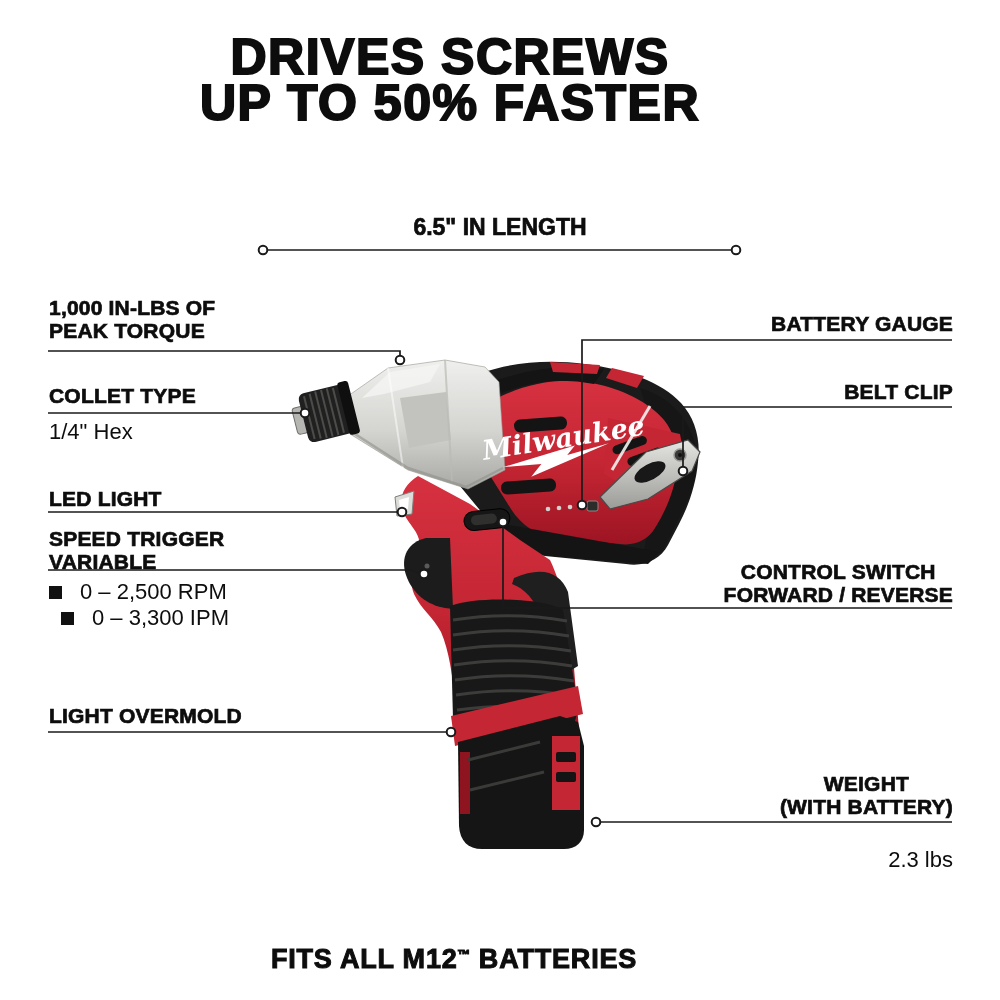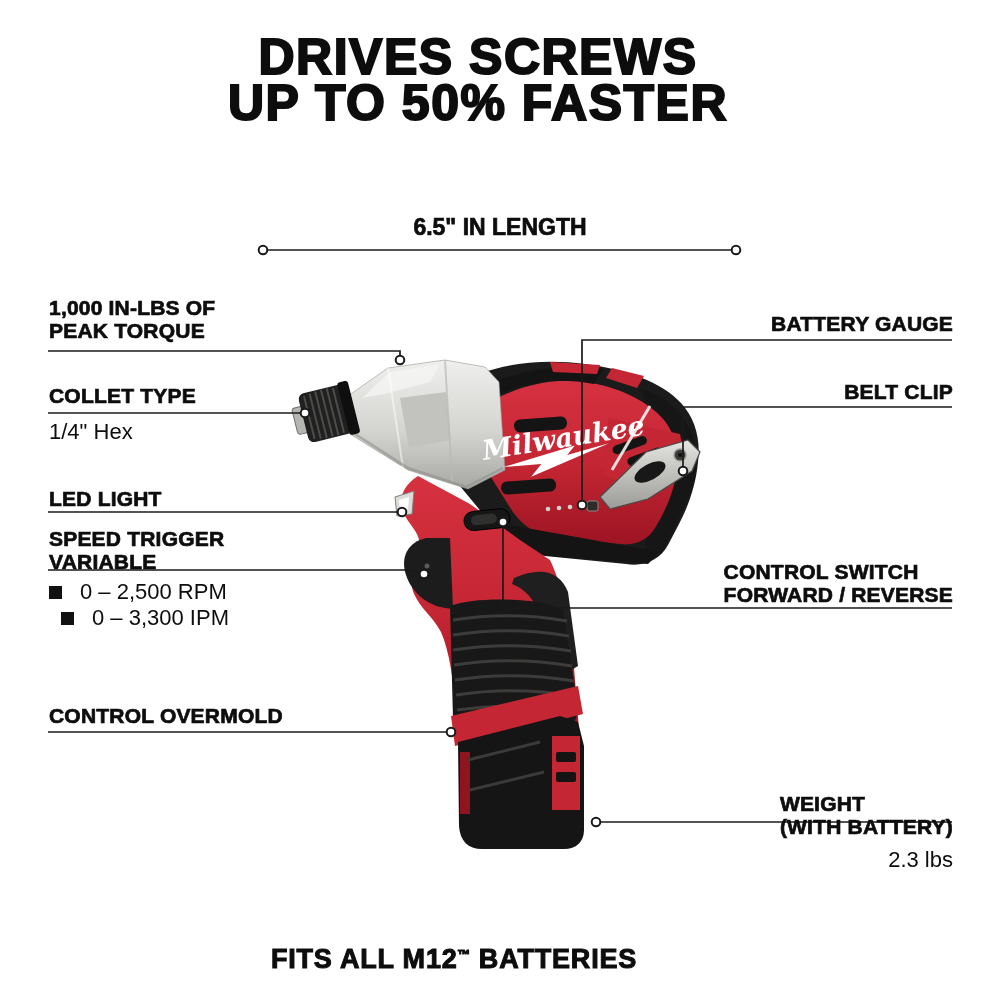--- a/index.html
+++ b/index.html
@@ -4,31 +4,31 @@
 <style>
   html,body{margin:0;padding:0;}
   body{
     width:1000px;height:1000px;position:relative;background:#ffffff;
     font-family:"Liberation Sans",sans-serif;color:#0d0d0d;overflow:hidden;
   }
   .abs{position:absolute;}
   #page-title{
     top:34px;left:0;width:900px;text-align:center;
     font-size:50px;line-height:46px;font-weight:bold;letter-spacing:1.5px;
-    -webkit-text-stroke:2px #0d0d0d;color:#0d0d0d;padding-left:28px;
+    -webkit-text-stroke:2px #0d0d0d;color:#0d0d0d;
   }
   .callout-label{
     font-size:21px;line-height:23px;font-weight:bold;letter-spacing:.2px;
     -webkit-text-stroke:.7px #0d0d0d;white-space:nowrap;
   }
   .callout-sub{
     font-size:22px;line-height:24px;font-weight:normal;
     -webkit-text-stroke:0;white-space:nowrap;
   }
-  .lbl-right{text-align:left;}
+  .lbl-right{text-align:center;}
   #length-label{
     top:214px;left:0;width:1000px;text-align:center;
     font-size:23px;font-weight:bold;-webkit-text-stroke:.7px #0d0d0d;
   }
   .bullet-row{display:flex;align-items:center;gap:18px;}
   .bullet-square{
     width:13px;height:13px;background:#111;display:inline-block;flex:0 0 auto;
   }
   #footer-text{
     top:944px;left:0;width:908px;text-align:center;
@@ -253,32 +253,32 @@
 </div>
 <div class="abs callout-sub bullet-row" style="top:580px;left:49px;">
   <span class="bullet-square"></span>
   <span>0 – 2,500 RPM</span>
 </div>
 <div class="abs callout-sub bullet-row" style="top:606px;left:49px;padding-left:12px;">
   <span class="bullet-square"></span>
   <span>0 – 3,300 IPM</span>
 </div>
 
-<div class="abs callout-label" style="top:704px;left:49px;">CONTROL OVERMOLD</div>
+<div class="abs callout-label" style="top:704px;left:49px;">LIGHT OVERMOLD</div>
 
 <div class="abs callout-label lbl-right" style="top:312px;right:47px;">BATTERY GAUGE</div>
 
 <div class="abs callout-label lbl-right" style="top:380px;right:47px;">BELT CLIP</div>
 
 <div class="abs callout-label lbl-right" style="top:560px;right:47px;">
   <div>CONTROL SWITCH</div>
   <div>FORWARD / REVERSE</div>
 </div>
 
-<div class="abs callout-label lbl-right" style="top:792px;right:47px;">
+<div class="abs callout-label lbl-right" style="top:772px;right:47px;">
   <div>WEIGHT</div>
   <div>(WITH BATTERY)</div>
 </div>
 <div class="abs callout-sub lbl-right" style="top:828px;right:47px;margin-top:20px;">2.3 lbs</div>
 
 <div class="abs" id="footer-text">
   <span>FITS ALL M12</span><span class="tm">™</span><span> BATTERIES</span>
 </div>
 
 </body></html>

